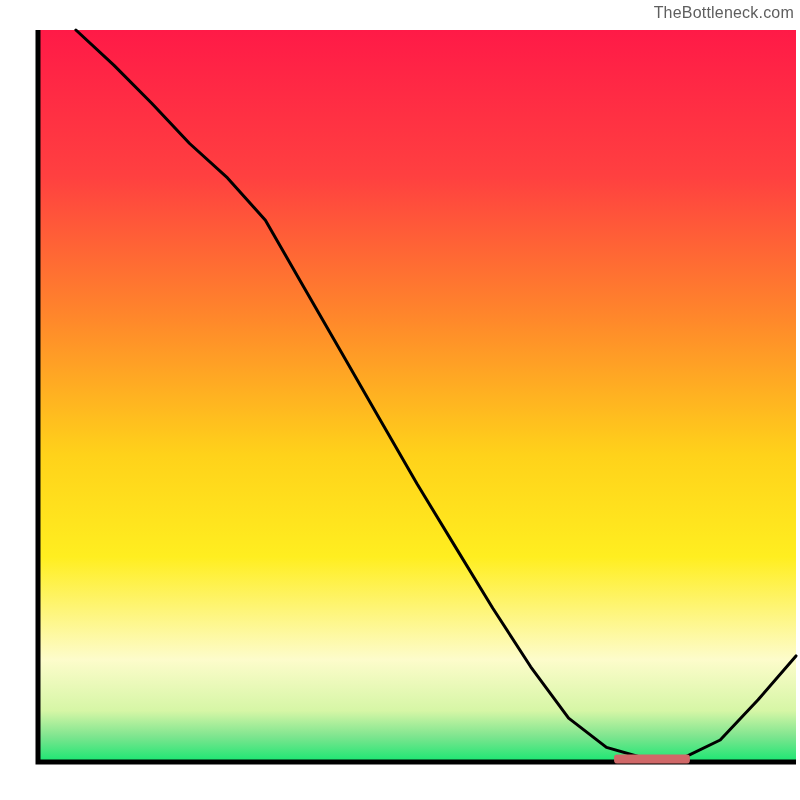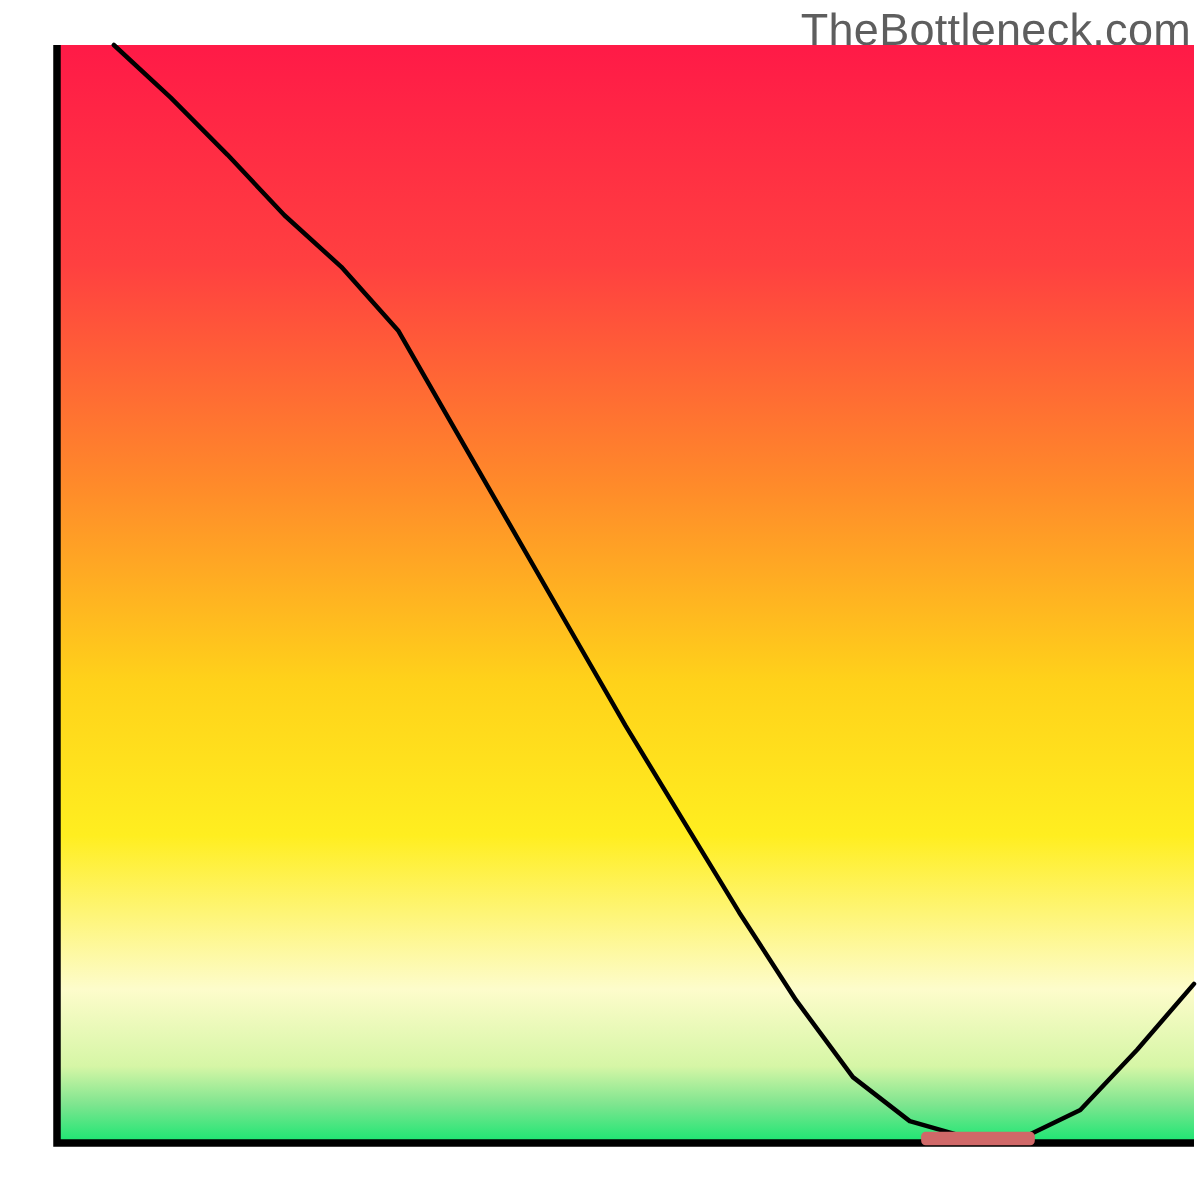--- a/index.html
+++ b/index.html
@@ -13,21 +13,21 @@
   }
   .wrap {
     position: relative;
     width: 800px;
     height: 800px;
   }
   .attribution {
     position: absolute;
     top: 4px;
     right: 6px;
-    font-size: 30px;
+    font-size: 16px;
     color: #5e5e5e;
     letter-spacing: 0.2px;
   }
   svg {
     position: absolute;
     top: 0;
     left: 0;
   }
 </style>
 </head>

